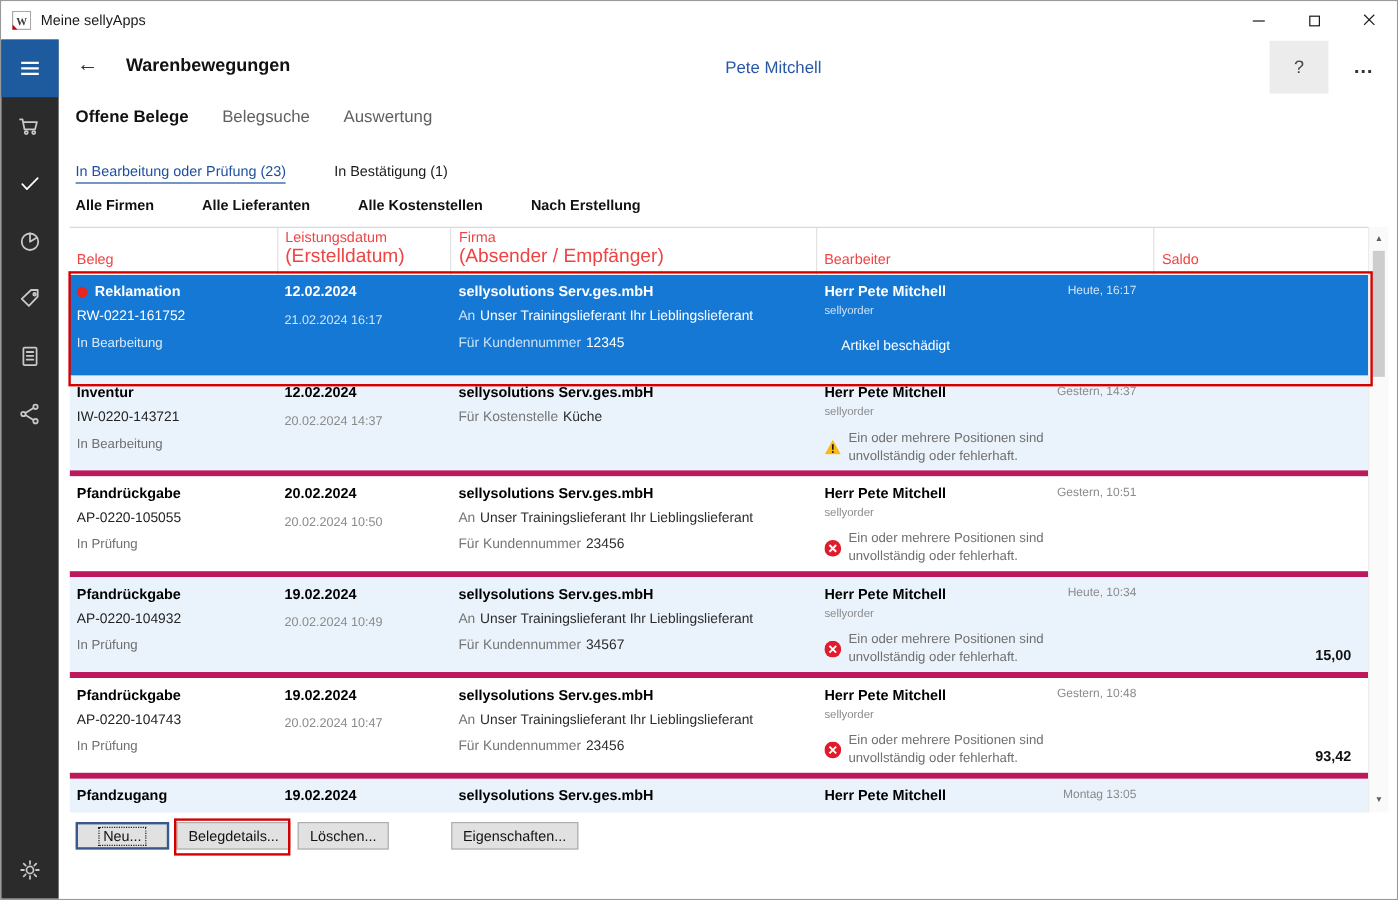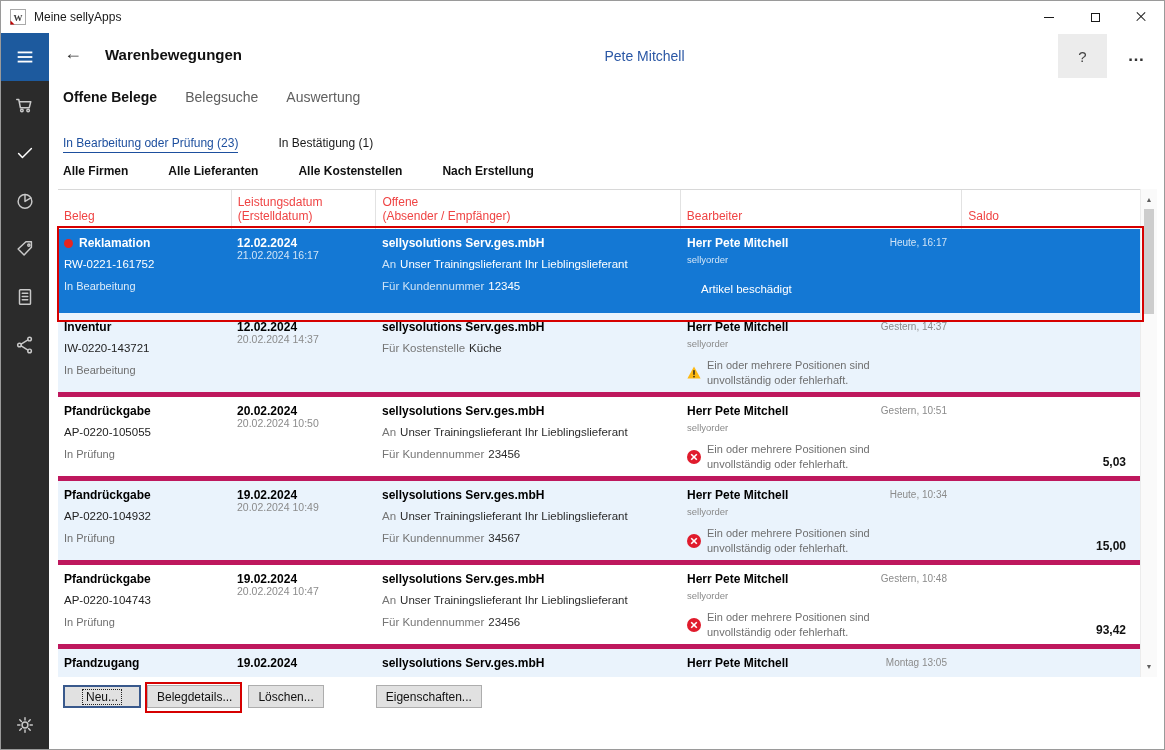--- a/index.html
+++ b/index.html
@@ -47,21 +47,21 @@
 
   .filters { position:absolute; top:131px; left:14px; display:flex; }
   .filter { font-size:12px; font-weight:bold; color:#111; margin-right:40px; }
 
   
   .table { position:absolute; top:156px; left:9px; right:7px; height:488px; }
   .thead { position:absolute; top:0; left:0; right:17px; height:40px; display:flex; border-top:1px solid #d8d8d8; background:#fff; }
   .hcell { display:flex; flex-direction:column; justify-content:flex-end; padding:3px 0 6px 6px; border-left:1px solid #e2e2e2; color:#ef4444; }
   .hcell.h0 { border-left:none; }
   .hcell .h1 { font-size:12px; }
-  .hcell .h2 { font-size:12px; }
+  .hcell .h2 { font-size:16px; }
   .h0 { width:173px; } .h1c { width:145px; } .h2c { width:305px; } .h3c { width:282px; } .h4c { width:179px; }
 
   .tbody { position:absolute; top:40px; left:0; right:17px; bottom:0; overflow:hidden; }
   .row { position:relative; height:84px; width:100%; background:#fff; }
   .row.alt { background:#eaf3fc; }
   .row:not(.selected) { border-bottom:5px solid #be185d; }
   .row.selected { background:#1478d4; color:#fff; }
 
   .cell { position:absolute; top:0; height:100%;padding-left:28px; }
   .c-beleg { left:0; width:173px; }
@@ -72,21 +72,21 @@
 
   .doc-line1 { position:absolute; top:7px; left:6px; display:flex; align-items:center; }
   .dot { width:9px; height:9px; border-radius:50%; background:#e8251f; margin-right:6px; display:inline-block; }
   .doc-type { font-weight:bold; font-size:12px; }
   .doc-number { position:absolute; top:29px; left:6px; font-size:11.5px; color:#222; }
   .doc-status { position:absolute; top:51px; left:6px; font-size:11px; color:#6f6f6f; }
   .selected .doc-number { color:#fff; }
   .selected .doc-status { color:rgba(255,255,255,.85); }
 
   .date-main { position:absolute; top:7px; left:6px; font-weight:bold; font-size:12px; }
-  .date-sub { position:absolute; top:20px; left:6px; font-size:10.5px; color:#8b8b8b; }
+  .date-sub { position:absolute; top:32px; left:6px; font-size:10.5px; color:#8b8b8b; }
   .selected .date-sub { color:rgba(255,255,255,.8); }
 
   .company { position:absolute; top:7px; left:6px; font-weight:bold; font-size:12px; }
   .company-lines { position:absolute; top:29px; left:6px; }
   .firma-line { height:22px; font-size:11.5px; }
   .firma-line .lbl { color:#767676; margin-right:4px; }
   .firma-line .val { color:#2b2b2b; }
   .selected .firma-line .lbl { color:rgba(255,255,255,.78); }
   .selected .firma-line .val { color:#fff; }
 
@@ -279,21 +279,21 @@
     <div class="table">
       <div class="thead">
           <div class="hcell h0 h0">
             <div class="h1">Beleg</div>
           </div>
           <div class="hcell h1c">
             <div class="h1">Leistungsdatum</div>
             <div class="h2">(Erstelldatum)</div>
           </div>
           <div class="hcell h2c">
-            <div class="h1">Offene</div>
+            <div class="h1">Firma</div>
             <div class="h2">(Absender / Empfänger)</div>
           </div>
           <div class="hcell h3c">
             <div class="h1">Bearbeiter</div>
           </div>
           <div class="hcell h4c">
             <div class="h1">Saldo</div>
           </div>
         </div>
       <div class="tbody">
@@ -393,23 +393,20 @@
       <div class="msg">
 
         <span class="icon-err">
           <svg width="14" height="14" viewBox="0 0 14 14">
                     <circle cx="7" cy="7" r="7" fill="#e01b2c"></circle>
                     <path d="M4.2 4.2 L9.8 9.8 M9.8 4.2 L4.2 9.8" stroke="#ffffff" stroke-width="1.6"></path>
                   </svg>
         </span>
         <span class="msg-text">Ein oder mehrere Positionen sind unvollständig oder fehlerhaft.</span>
       </div>
-    </div>
-    <div class="cell c-saldo">
-      <div class="saldo">5,03</div>
     </div>
   </div>
           <div class="row alt">
     <div class="cell c-beleg">
       <div class="doc-line1">
 
         <span class="doc-type">Pfandrückgabe</span>
       </div>
       <div class="doc-number">AP-0220-104932</div>
       <div class="doc-status">In Prüfung</div>

